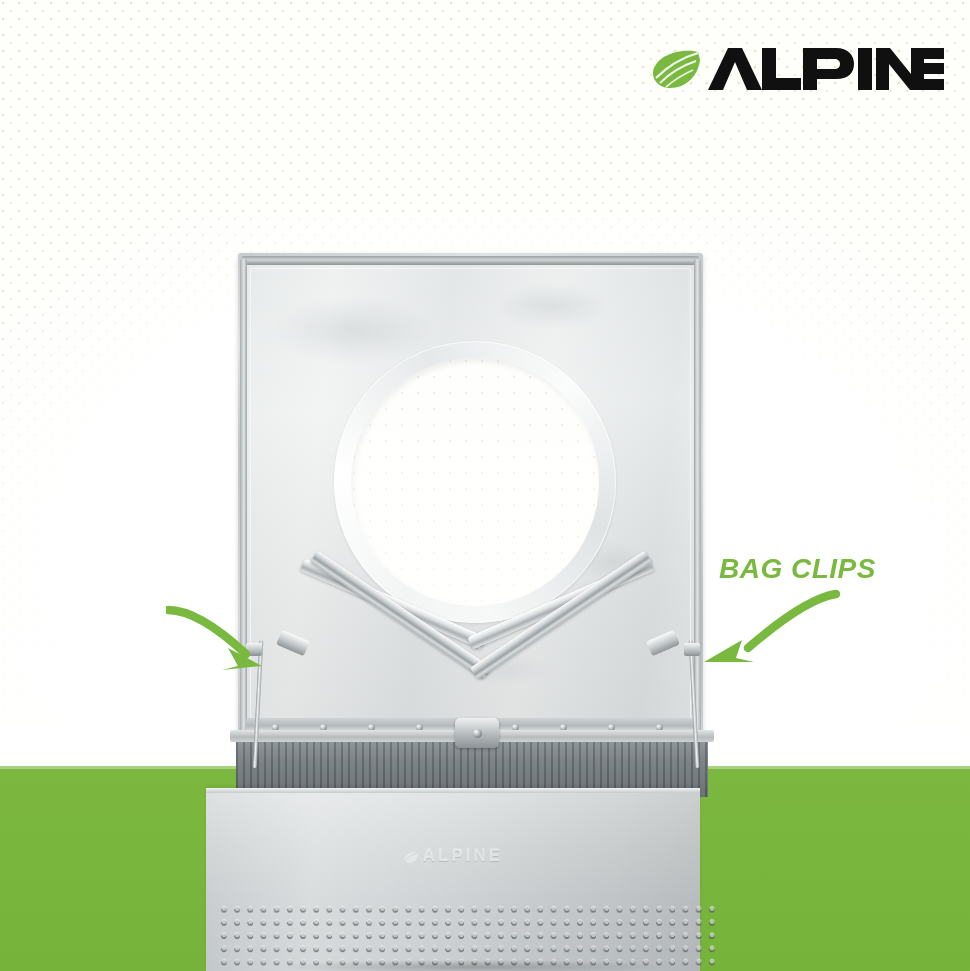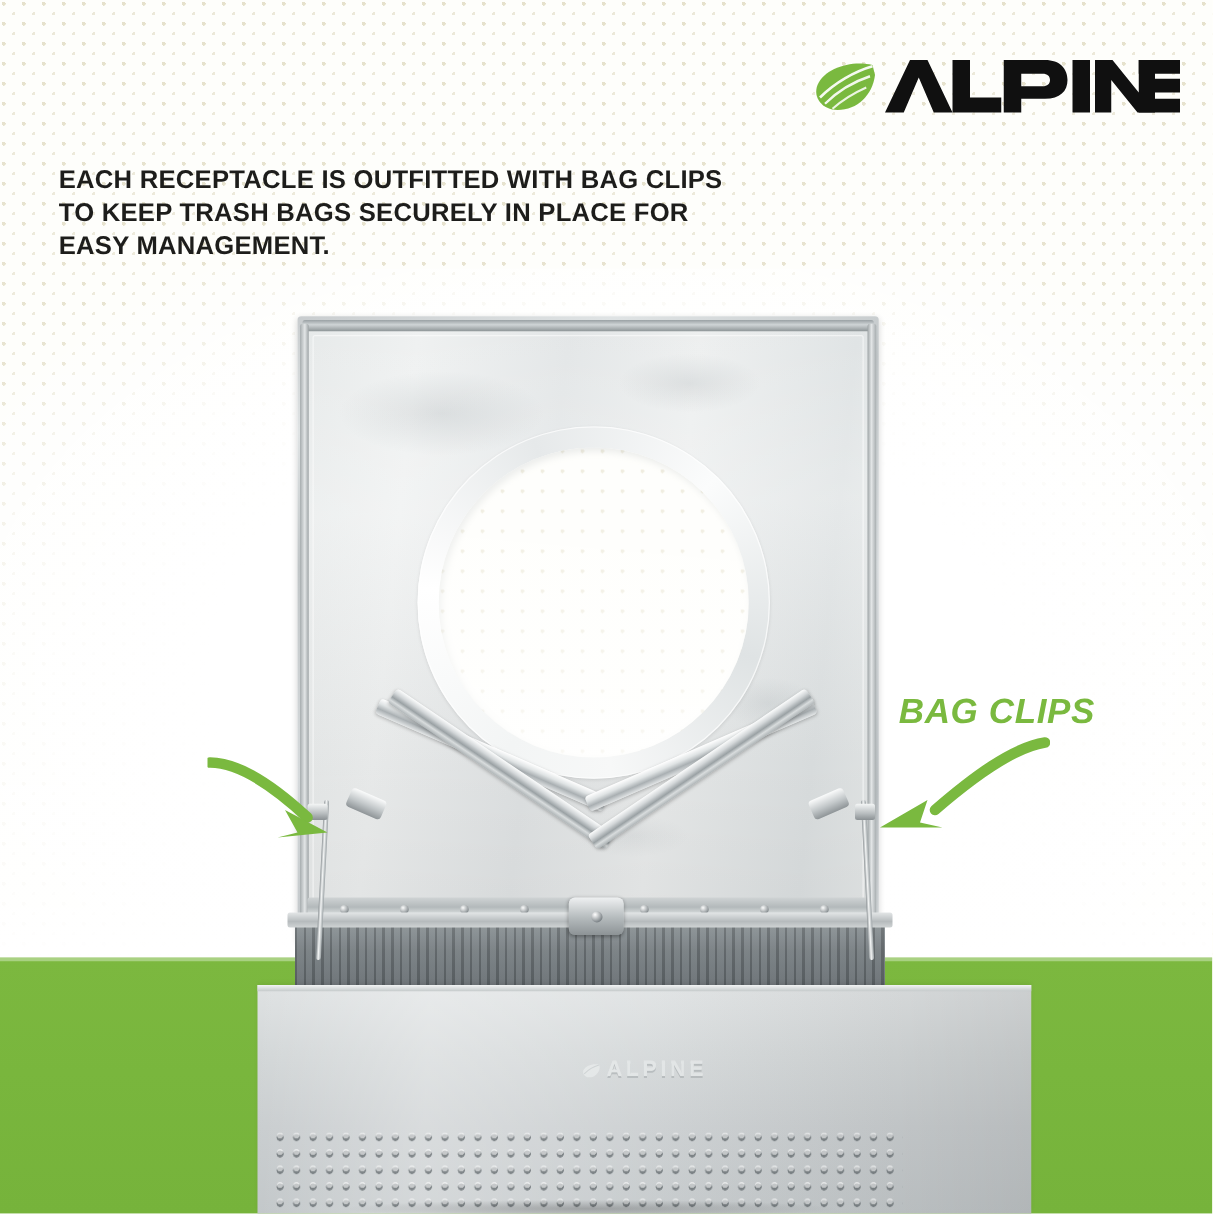--- a/index.html
+++ b/index.html
@@ -168,21 +168,21 @@
       linear-gradient(180deg,#8d9497 0%,#757c80 40%,#636a6e 100%);
   }
   .bin-lip{
     position:absolute; left:230px; top:730px; width:484px; height:12px;
     background:linear-gradient(180deg,#e3e6e7,#b6bbbd 60%,#cfd3d4);
     border-radius:2px;
   }
 
   
   .bin-body{
-    position:absolute; left:206px; top:788px; width:619px; height:183px;
+    position:absolute; left:206px; top:788px; width:494px; height:183px;
     background:
       linear-gradient(92deg, rgba(255,255,255,0.0) 0%, rgba(255,255,255,0.30) 22%, rgba(255,255,255,0.10) 50%, rgba(0,0,0,0.045) 82%, rgba(0,0,0,0.085) 100%),
       linear-gradient(180deg,#dfe2e3 0%,#d3d7d8 30%,#c9cdcf 62%,#c2c7c9 100%);
     box-shadow:0 -2px 4px rgba(0,0,0,0.08);
     padding-left:20px;
   }
   .bin-body-top{
     position:absolute; left:0; top:0; width:100%; height:5px;
     background:linear-gradient(180deg,#f2f4f4,#c5cacb);
   }
@@ -267,21 +267,20 @@
 </head>
 <body>
 
 <div id="stage">
 
   <div class="bg-texture"></div>
   <div class="bg-wash"></div>
   <div class="white-field"></div>
   <div class="green-band"></div>
 
-  <div class="subhead">EACH RECEPTACLE IS OUTFITTED WITH BAG CLIPS TO KEEP TRASH BAGS SECURELY IN PLACE FOR EASY MANAGEMENT.</div>
 
   <div class="logo">
     <span class="logo-leaf">
       <svg class="logo-svg" viewBox="0 0 56 46" width="56" height="46" aria-hidden="true">
         <path d="M50 6 C34 2, 12 8, 6 22 C2 32, 10 42, 22 42 C38 42, 50 30, 52 14 Z" fill="#7ab93f"></path>
         <path d="M50 7 C36 11, 20 20, 8 32" stroke="#ffffff" stroke-width="2.1" fill="none" opacity="0.92"></path>
         <path d="M48 15 C36 19, 22 27, 12 37" stroke="#ffffff" stroke-width="1.9" fill="none" opacity="0.9"></path>
         <path d="M45 24 C36 28, 26 34, 18 41" stroke="#ffffff" stroke-width="1.7" fill="none" opacity="0.85"></path>
       </svg>
     </span>

